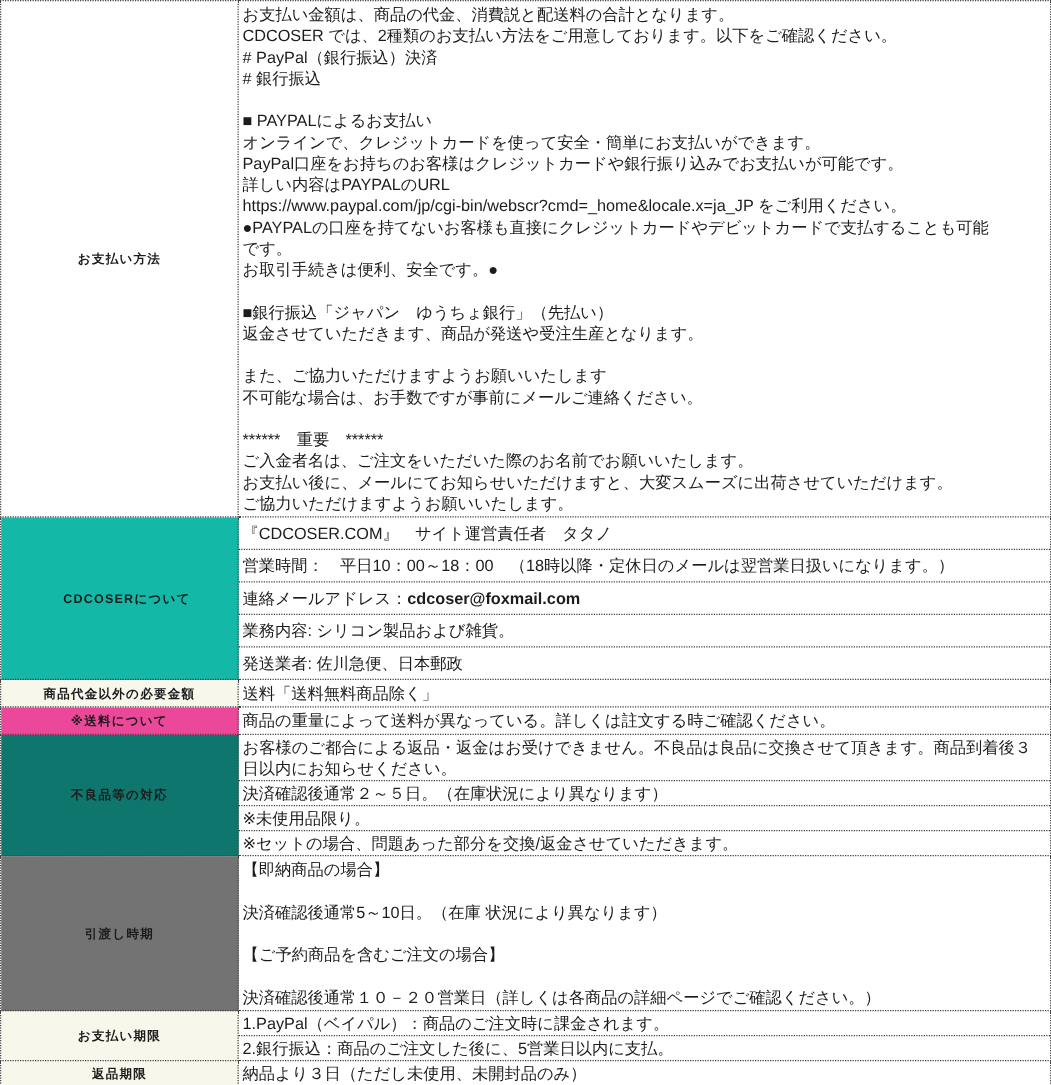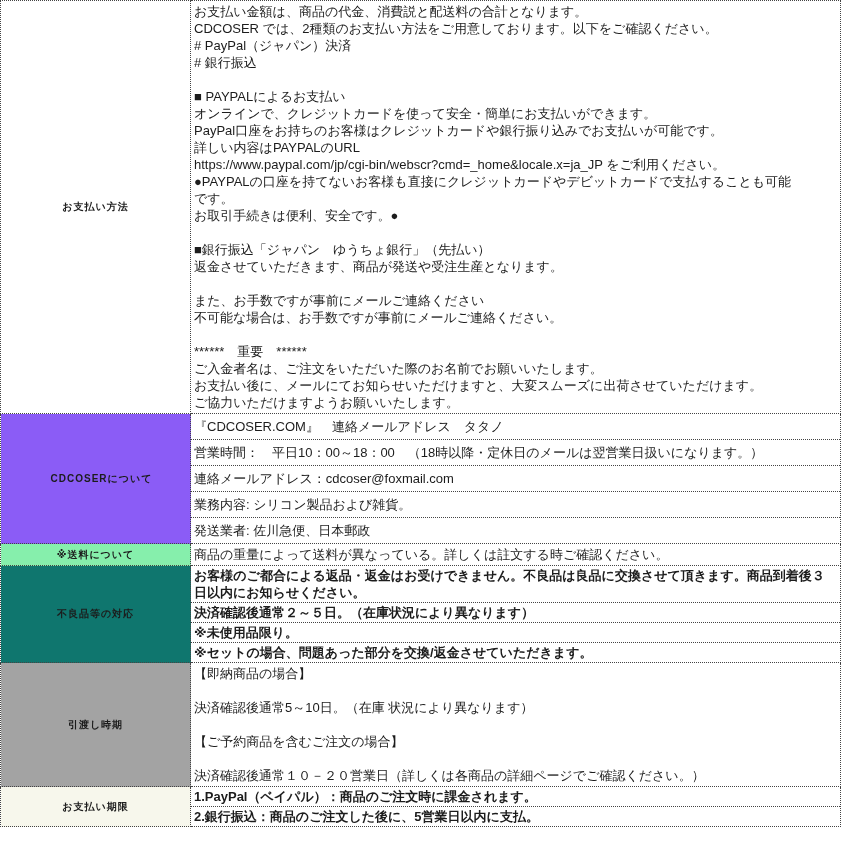--- a/index.html
+++ b/index.html
@@ -28,84 +28,92 @@
     text-align: center;
     letter-spacing: 1px;
   }
   td .cell {
     border-bottom: 1px dotted var(--border, #444);
     padding: 4px 3px;
     font-size: 13px;
     line-height: 17px;
   }
   td .cell:last-child { border-bottom: none; }
-  td.dense .cell { padding: 1px 3px; font-weight: bold; }
+  td.dense .cell { padding: 1px 3px; }
   td.roomy .cell { padding: 2px 3px; }
   .line { white-space: normal; word-break: break-all; }
-  .b { font-weight: normal; text-align: right; }
+  .b { font-weight: bold; text-align: right; }
 </style>
 </head>
 <body>
 
 <div class="page">
   <table class="info-table">
     <tbody>
         <tr>
           <th style="background: rgb(255, 255, 255);">お支払い方法</th>
           <td class="roomy">
             <div class="cell">
               <div class="line">お支払い金額は、商品の代金、消費説と配送料の合計となります。</div>
               <div class="line">CDCOSER では、2種類のお支払い方法をご用意しております。以下をご確認ください。</div>
-              <div class="line"># PayPal（ジャパン）決済</div>
+              <div class="line"># PayPal（銀行振込）決済</div>
               <div class="line"># 銀行振込</div>
               <div class="line">&nbsp;</div>
               <div class="line">■ PAYPALによるお支払い</div>
               <div class="line">オンラインで、クレジットカードを使って安全・簡単にお支払いができます。</div>
               <div class="line">PayPal口座をお持ちのお客様はクレジットカードや銀行振り込みでお支払いが可能です。</div>
               <div class="line">詳しい内容はPAYPALのURL</div>
               <div class="line">https://www.paypal.com/jp/cgi-bin/webscr?cmd=_home&amp;locale.x=ja_JP をご利用ください。</div>
               <div class="line">●PAYPALの口座を持てないお客様も直接にクレジットカードやデビットカードで支払することも可能</div>
               <div class="line">です。</div>
               <div class="line">お取引手続きは便利、安全です。●</div>
               <div class="line">&nbsp;</div>
               <div class="line">■銀行振込「ジャパン　ゆうちょ銀行」（先払い）</div>
               <div class="line">返金させていただきます、商品が発送や受注生産となります。</div>
               <div class="line">&nbsp;</div>
-              <div class="line">また、お手数ですが事前にメールご連絡ください</div>
+              <div class="line">また、ご協力いただけますようお願いいたします</div>
               <div class="line">不可能な場合は、お手数ですが事前にメールご連絡ください。</div>
               <div class="line">&nbsp;</div>
               <div class="line">******　重要　******</div>
               <div class="line">ご入金者名は、ご注文をいただいた際のお名前でお願いいたします。</div>
               <div class="line">お支払い後に、メールにてお知らせいただけますと、大変スムーズに出荷させていただけます。</div>
               <div class="line">ご協力いただけますようお願いいたします。</div>
             </div>
           </td>
         </tr>
         <tr>
-          <th style="background: #8b5cf6; padding-left: 12px;">CDCOSERについて</th>
+          <th style="background: #14b8a6; padding-left: 12px;">CDCOSERについて</th>
           <td>
             <div class="cell">
-              <div class="line">『CDCOSER.COM』　連絡メールアドレス　タタノ</div>
+              <div class="line">『CDCOSER.COM』　サイト運営責任者　タタノ</div>
             </div>
             <div class="cell">
               <div class="line">営業時間：　平日10：00～18：00　（18時以降・定休日のメールは翌営業日扱いになります。）</div>
             </div>
             <div class="cell">
               <div class="line"><span>連絡メールアドレス：</span><span class="b">cdcoser@foxmail.com</span></div>
             </div>
             <div class="cell">
               <div class="line">業務内容: シリコン製品および雑貨。</div>
             </div>
             <div class="cell">
               <div class="line">発送業者: 佐川急便、日本郵政</div>
             </div>
           </td>
         </tr>
         <tr>
-          <th style="background: #86efac;">※送料について</th>
+          <th style="background: rgb(247, 247, 236);">商品代金以外の必要金額</th>
+          <td class="roomy">
+            <div class="cell">
+              <div class="line">送料「送料無料商品除く」</div>
+            </div>
+          </td>
+        </tr>
+        <tr>
+          <th style="background: #ec4899;">※送料について</th>
           <td class="roomy">
             <div class="cell">
               <div class="line">商品の重量によって送料が異なっている。詳しくは註文する時ご確認ください。</div>
             </div>
           </td>
         </tr>
         <tr>
           <th style="background: #0f766e;">不良品等の対応</th>
           <td class="dense">
             <div class="cell">
@@ -116,21 +124,21 @@
             </div>
             <div class="cell">
               <div class="line">※未使用品限り。</div>
             </div>
             <div class="cell">
               <div class="line">※セットの場合、問題あった部分を交換/返金させていただきます。</div>
             </div>
           </td>
         </tr>
         <tr>
-          <th style="background: #a3a3a3;">引渡し時期</th>
+          <th style="background: #737373;">引渡し時期</th>
           <td class="roomy">
             <div class="cell">
               <div class="line">【即納商品の場合】</div>
               <div class="line">&nbsp;</div>
               <div class="line">決済確認後通常5～10日。（在庫 状況により異なります）</div>
               <div class="line">&nbsp;</div>
               <div class="line">【ご予約商品を含むご注文の場合】</div>
               <div class="line">&nbsp;</div>
               <div class="line">決済確認後通常１０－２０営業日（詳しくは各商品の詳細ページでご確認ください。）</div>
             </div>
@@ -140,16 +148,24 @@
           <th style="background: rgb(247, 247, 236);">お支払い期限</th>
           <td class="dense">
             <div class="cell">
               <div class="line">1.PayPal（ベイパル）：商品のご注文時に課金されます。</div>
             </div>
             <div class="cell">
               <div class="line">2.銀行振込：商品のご注文した後に、5営業日以内に支払。</div>
             </div>
           </td>
         </tr>
+        <tr>
+          <th style="background: rgb(247, 247, 236);">返品期限</th>
+          <td class="dense">
+            <div class="cell">
+              <div class="line">納品より３日（ただし未使用、未開封品のみ）</div>
+            </div>
+          </td>
+        </tr>
       </tbody>
   </table>
 
 </div>
 
 </body></html>

